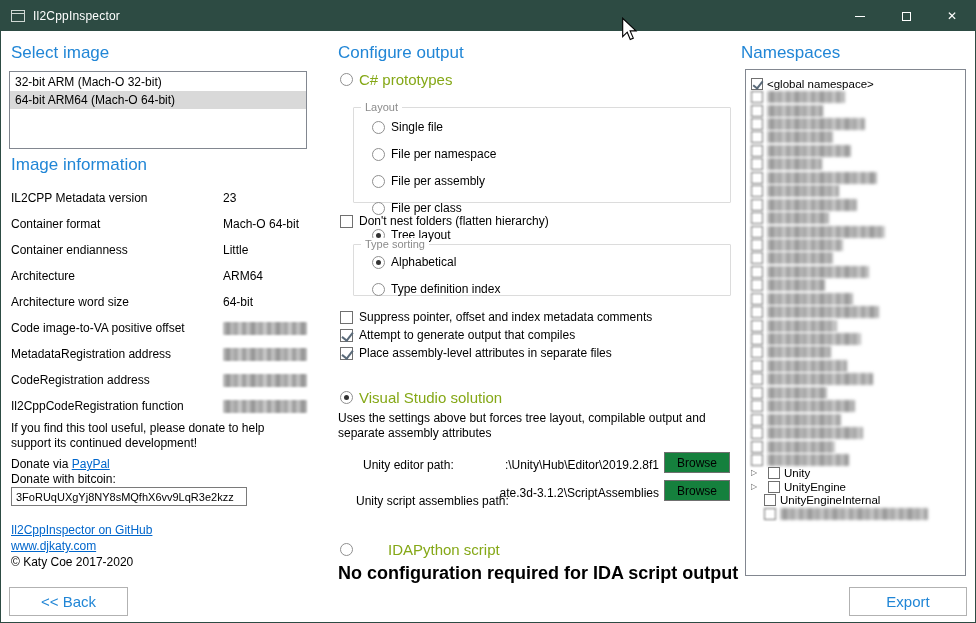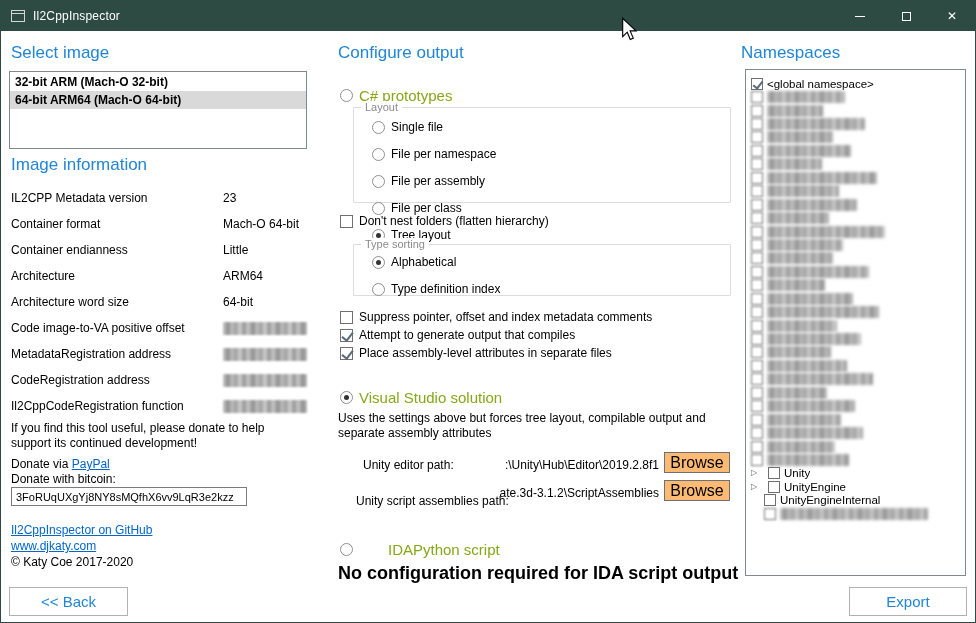--- a/index.html
+++ b/index.html
@@ -45,21 +45,21 @@
     background:repeating-linear-gradient(90deg,#c7c7c7 0px,#8f8f8f 5px,#bdbdbd 9px,#a0a0a0 13px,#d0d0d0 17px,#969696 21px,#c7c7c7 25px);
     filter:blur(1.1px); }
   .fuzzy { filter:blur(1.1px); }
 
   
   .h-select { left:10px; top:42px; }
   .h-info   { left:10px; top:154px; }
 
   .image-list { position:absolute; left:8px; top:70px; width:298px; height:78px;
                 border:1px solid #828790; background:#fff; padding-top:1px; }
-  .list-item { font-size:12px; padding:2px 5px; cursor:default;font-weight:bold; }
+  .list-item { font-size:12px; padding:2px 5px; cursor:default; }
   .list-item.selected { background:#d9d9d9; }
 
   .info-table { position:absolute; left:10px; top:184px; width:296px; }
   .info-row { display:flex; align-items:center; height:26px; }
   .info-label { width:212px; font-size:12px; flex:none; }
   .info-value { font-size:12px; }
   .info-value.redacted { height:13px; }
 
   .donate-text { position:absolute; left:10px; top:420px; width:294px; font-size:12px; line-height:15px; }
   .donate-via { position:absolute; left:10px; top:456px; font-size:12px; }
@@ -72,21 +72,21 @@
   .copyright { position:absolute; left:10px; top:554px; font-size:12px; }
 
   .big-btn { position:absolute; height:29px; background:#fff; border:1px solid #b2b2b2;
              font-family:"Liberation Sans","DejaVu Sans",sans-serif; font-size:15px; color:#2186d6; cursor:pointer; }
   .back-btn { left:8px; top:586px; width:119px; }
   .export-btn { left:848px; top:586px; width:118px; }
 
   
   .h-config { left:337px; top:42px; }
 
-  .r-csharp { left:339px; top:86px;align-items:center; }
+  .r-csharp { left:339px; top:70px;align-items:center; }
   .r-vs     { left:339px; top:388px; }
   .r-ida    { left:339px; top:540px;gap:35px; }
 
   .groupbox { position:absolute; border:1px solid #dcdcdc; border-radius:1px; background:#fff; }
   .gb-label { position:absolute; top:-7px; left:7px; background:#fff; padding:0 4px;
               font-size:11px; color:#8b8b8b; }
   .gb-layout { left:352px; top:106px; width:378px; height:96px; }
   .gb-type   { left:352px; top:243px; width:378px; height:52px; }
   .gb-options { display:flex; flex-direction:column; gap:13px; padding:12px 0 0 18px; }
   .gb-type .gb-options { padding-top:10px; }
@@ -100,22 +100,22 @@
   .vs-desc { position:absolute; left:337px; top:410px; width:394px; font-size:12px; line-height:15px; }
   .ida-desc { position:absolute; left:337px; top:562px; font-size:18px;font-weight:bold; }
 
   .path-label { position:absolute; font-size:12px; }
   .lbl-editor { left:362px; top:457px; }
   .lbl-asm    { left:355px; top:485px;margin-top:8px; }
   .path-value { position:absolute; font-size:12px; width:233px; left:425px; text-align:right;
                 white-space:nowrap; overflow:hidden; }
   .val-editor { top:457px; }
   .val-asm    { top:485px; }
-  .browse-btn { position:absolute; width:66px; height:21px; background:#fdba74; border:1px solid #707070;
-                font-family:"Liberation Sans","DejaVu Sans",sans-serif; font-size:16px; color:#000; cursor:pointer; }
+  .browse-btn { position:absolute; width:66px; height:21px; background:#15803d; border:1px solid #707070;
+                font-family:"Liberation Sans","DejaVu Sans",sans-serif; font-size:12px; color:#000; cursor:pointer; }
   .btn-browse1 { left:663px; top:451px; }
   .btn-browse2 { left:663px; top:479px; }
 
   
   .h-ns { left:740px; top:42px; }
   .ns-box { position:absolute; left:744px; top:68px; width:221px; height:507px;
             border:1px solid #828790; background:#fff; padding:7px 5px; overflow:hidden; }
   .ns-row { display:flex; align-items:center; gap:4px; height:13.45px; font-size:11.5px; cursor:default; }
   .ns-row.indent { margin-left:13px; }
   .expander { width:13px; flex:none; font-size:8px; color:#646464; line-height:12px; }

